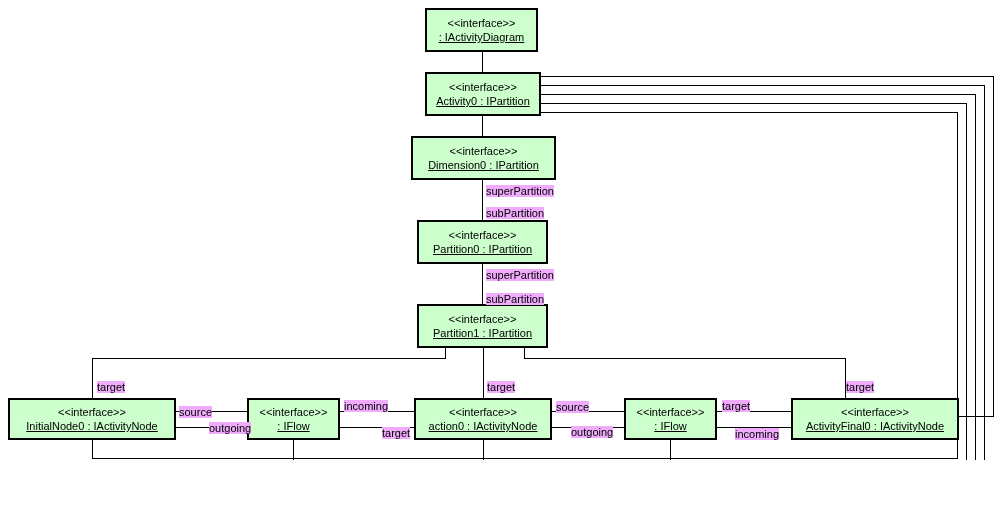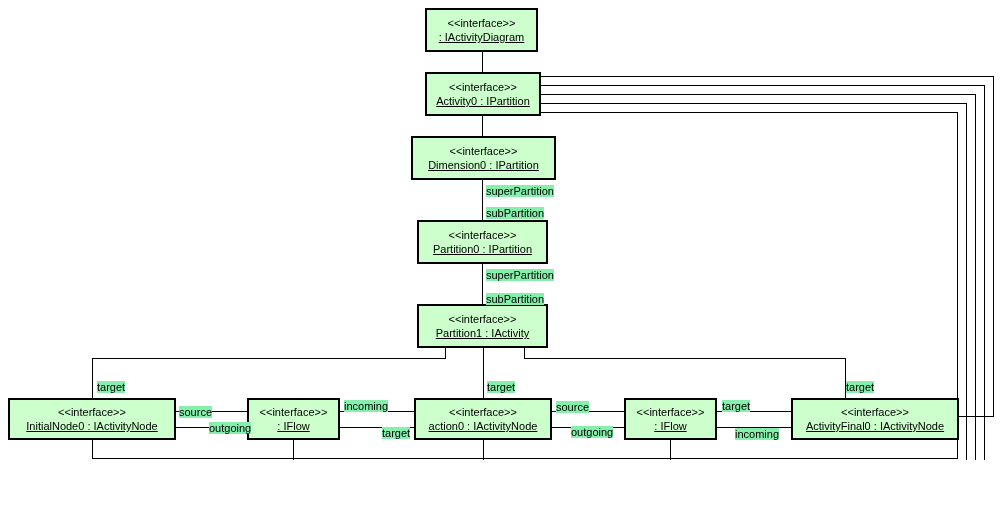--- a/index.html
+++ b/index.html
@@ -45,21 +45,21 @@
     z-index: 1;
   }
   .edge.h { height: 1px; }
   .edge.v { width: 1px; }
   .edge-label {
     position: absolute;
     font-size: 11px;
     color: #000000;
     line-height: 12px;
     white-space: nowrap;
-    background: #86efac;
+    background: #f0abfc;
     z-index: 6;
   }
 </style>
 </head>
 <body>
 
 <div id="diagram">
     <div class="edge v" style="left: 482px; top: 52px; height: 20px;"></div>
     <div class="edge v" style="left: 482px; top: 116px; height: 20px;"></div>
     <div class="edge v" style="left: 482px; top: 180px; height: 40px;"></div>
@@ -109,21 +109,21 @@
     <div class="node" style="left: 411px; top: 136px; width: 145px; height: 44px;">
       <div class="stereotype">&lt;&lt;interface&gt;&gt;</div>
       <div class="name">Dimension0 : IPartition</div>
     </div>
     <div class="node" style="left: 417px; top: 220px; width: 131px; height: 44px;">
       <div class="stereotype">&lt;&lt;interface&gt;&gt;</div>
       <div class="name">Partition0 : IPartition</div>
     </div>
     <div class="node" style="left: 417px; top: 304px; width: 131px; height: 44px;">
       <div class="stereotype">&lt;&lt;interface&gt;&gt;</div>
-      <div class="name">Partition1 : IActivity</div>
+      <div class="name">Partition1 : IPartition</div>
     </div>
     <div class="node" style="left: 8px; top: 398px; width: 168px; height: 42px;">
       <div class="stereotype">&lt;&lt;interface&gt;&gt;</div>
       <div class="name">InitialNode0 : IActivityNode</div>
     </div>
     <div class="node" style="left: 247px; top: 398px; width: 93px; height: 42px;">
       <div class="stereotype">&lt;&lt;interface&gt;&gt;</div>
       <div class="name">: IFlow</div>
     </div>
     <div class="node" style="left: 414px; top: 398px; width: 138px; height: 42px;">

